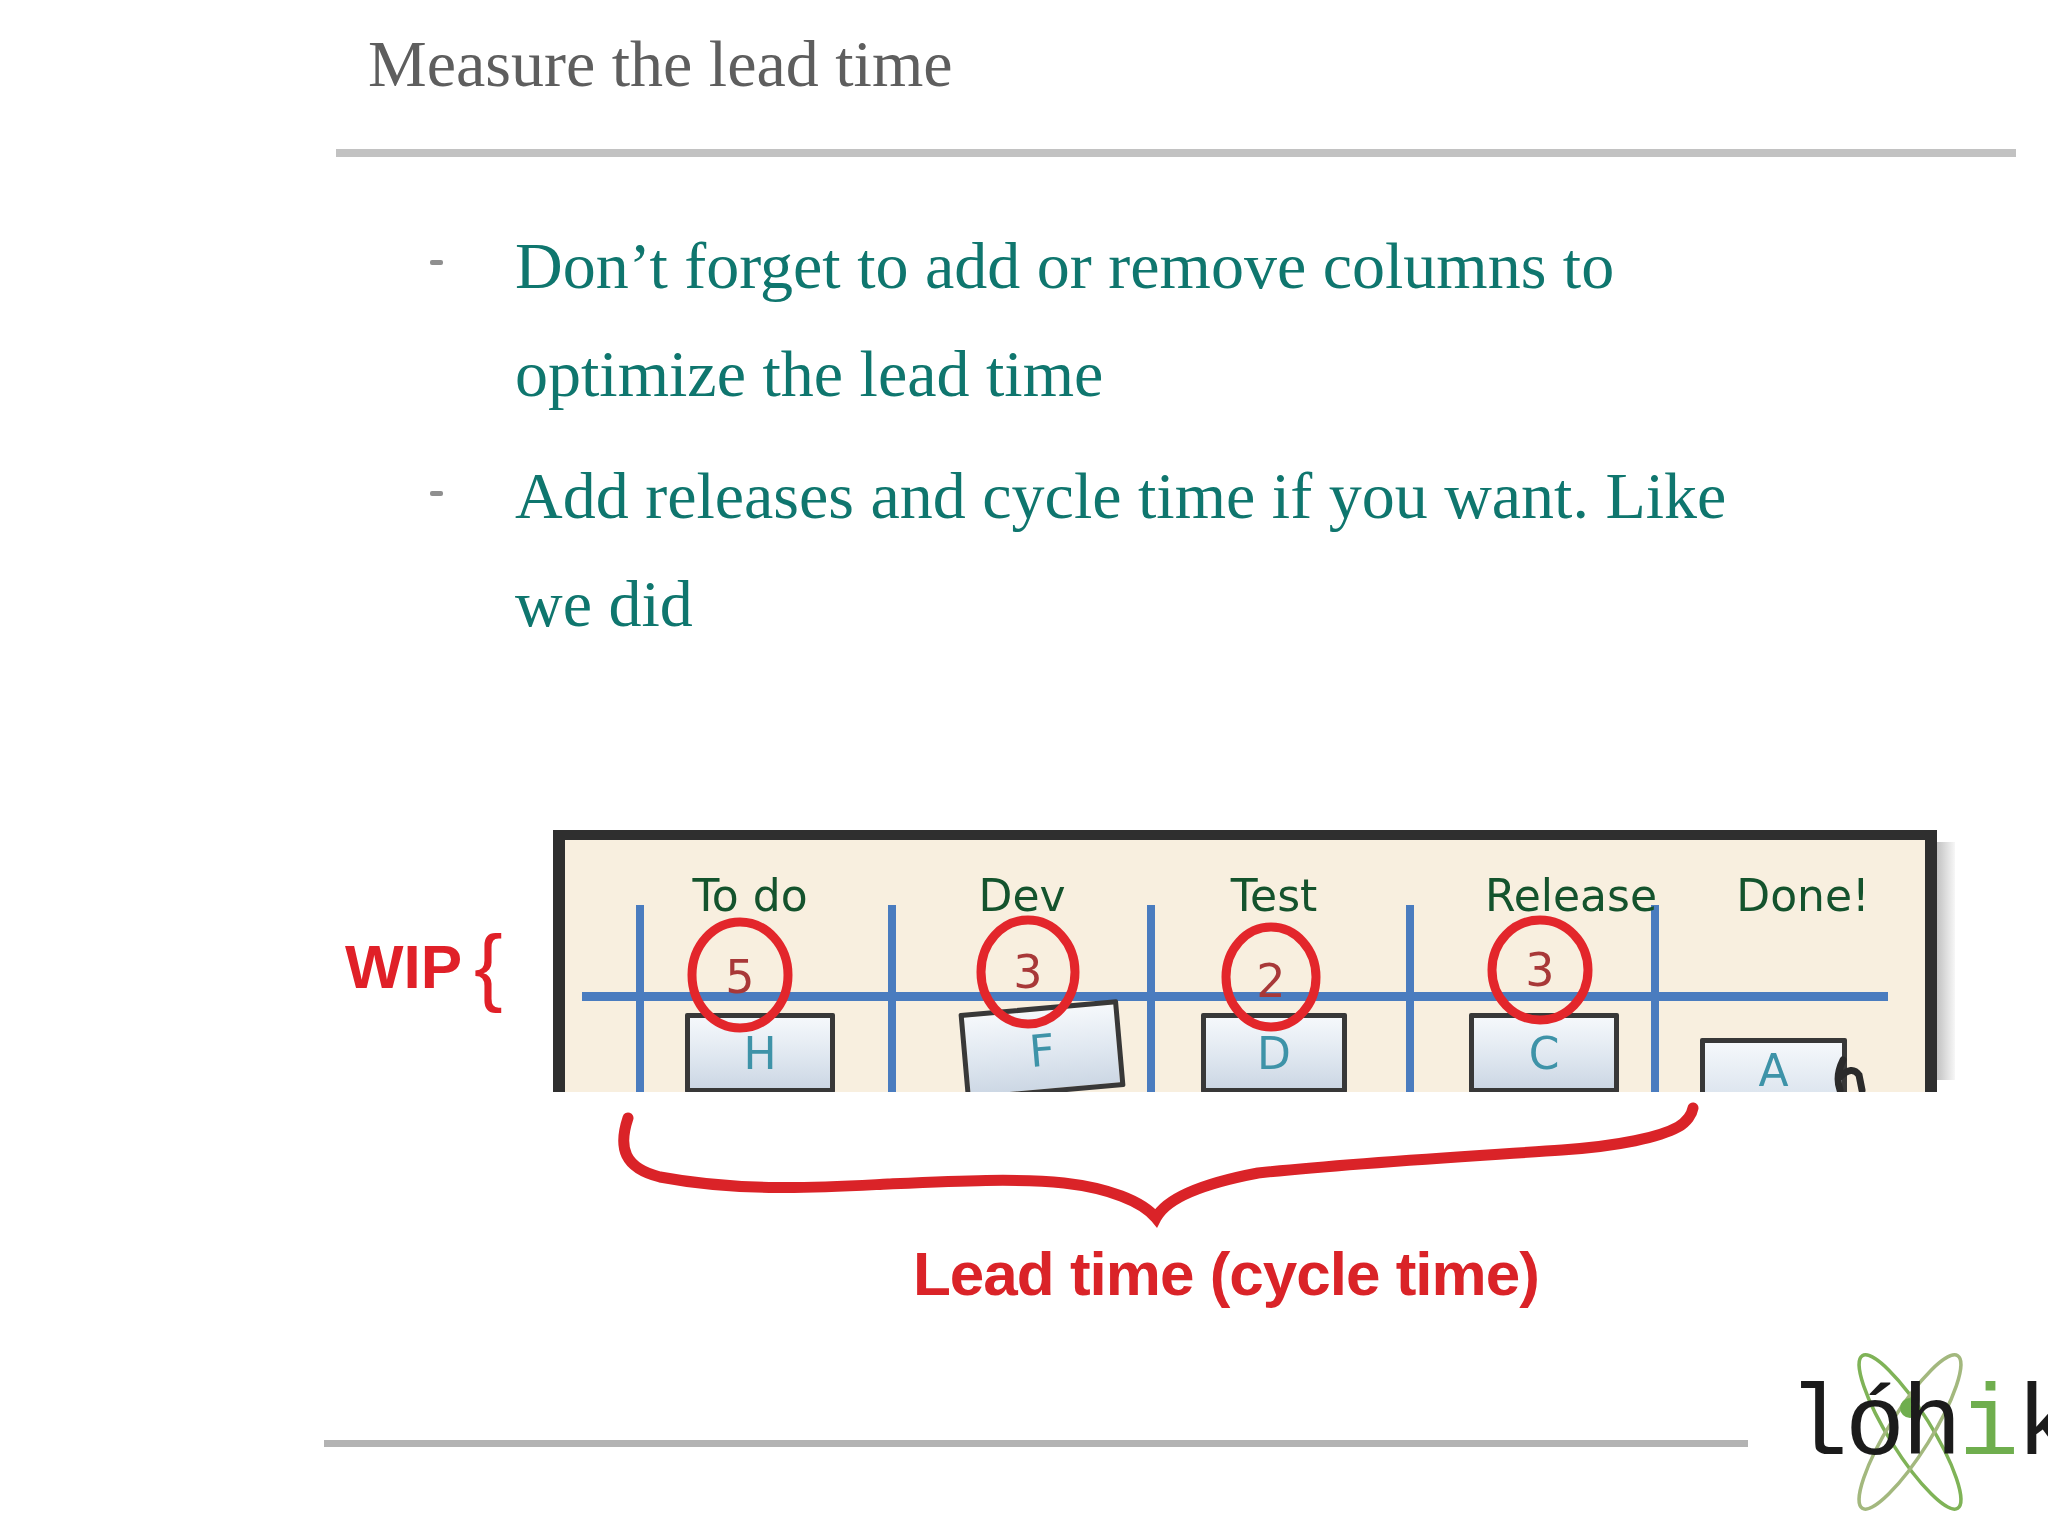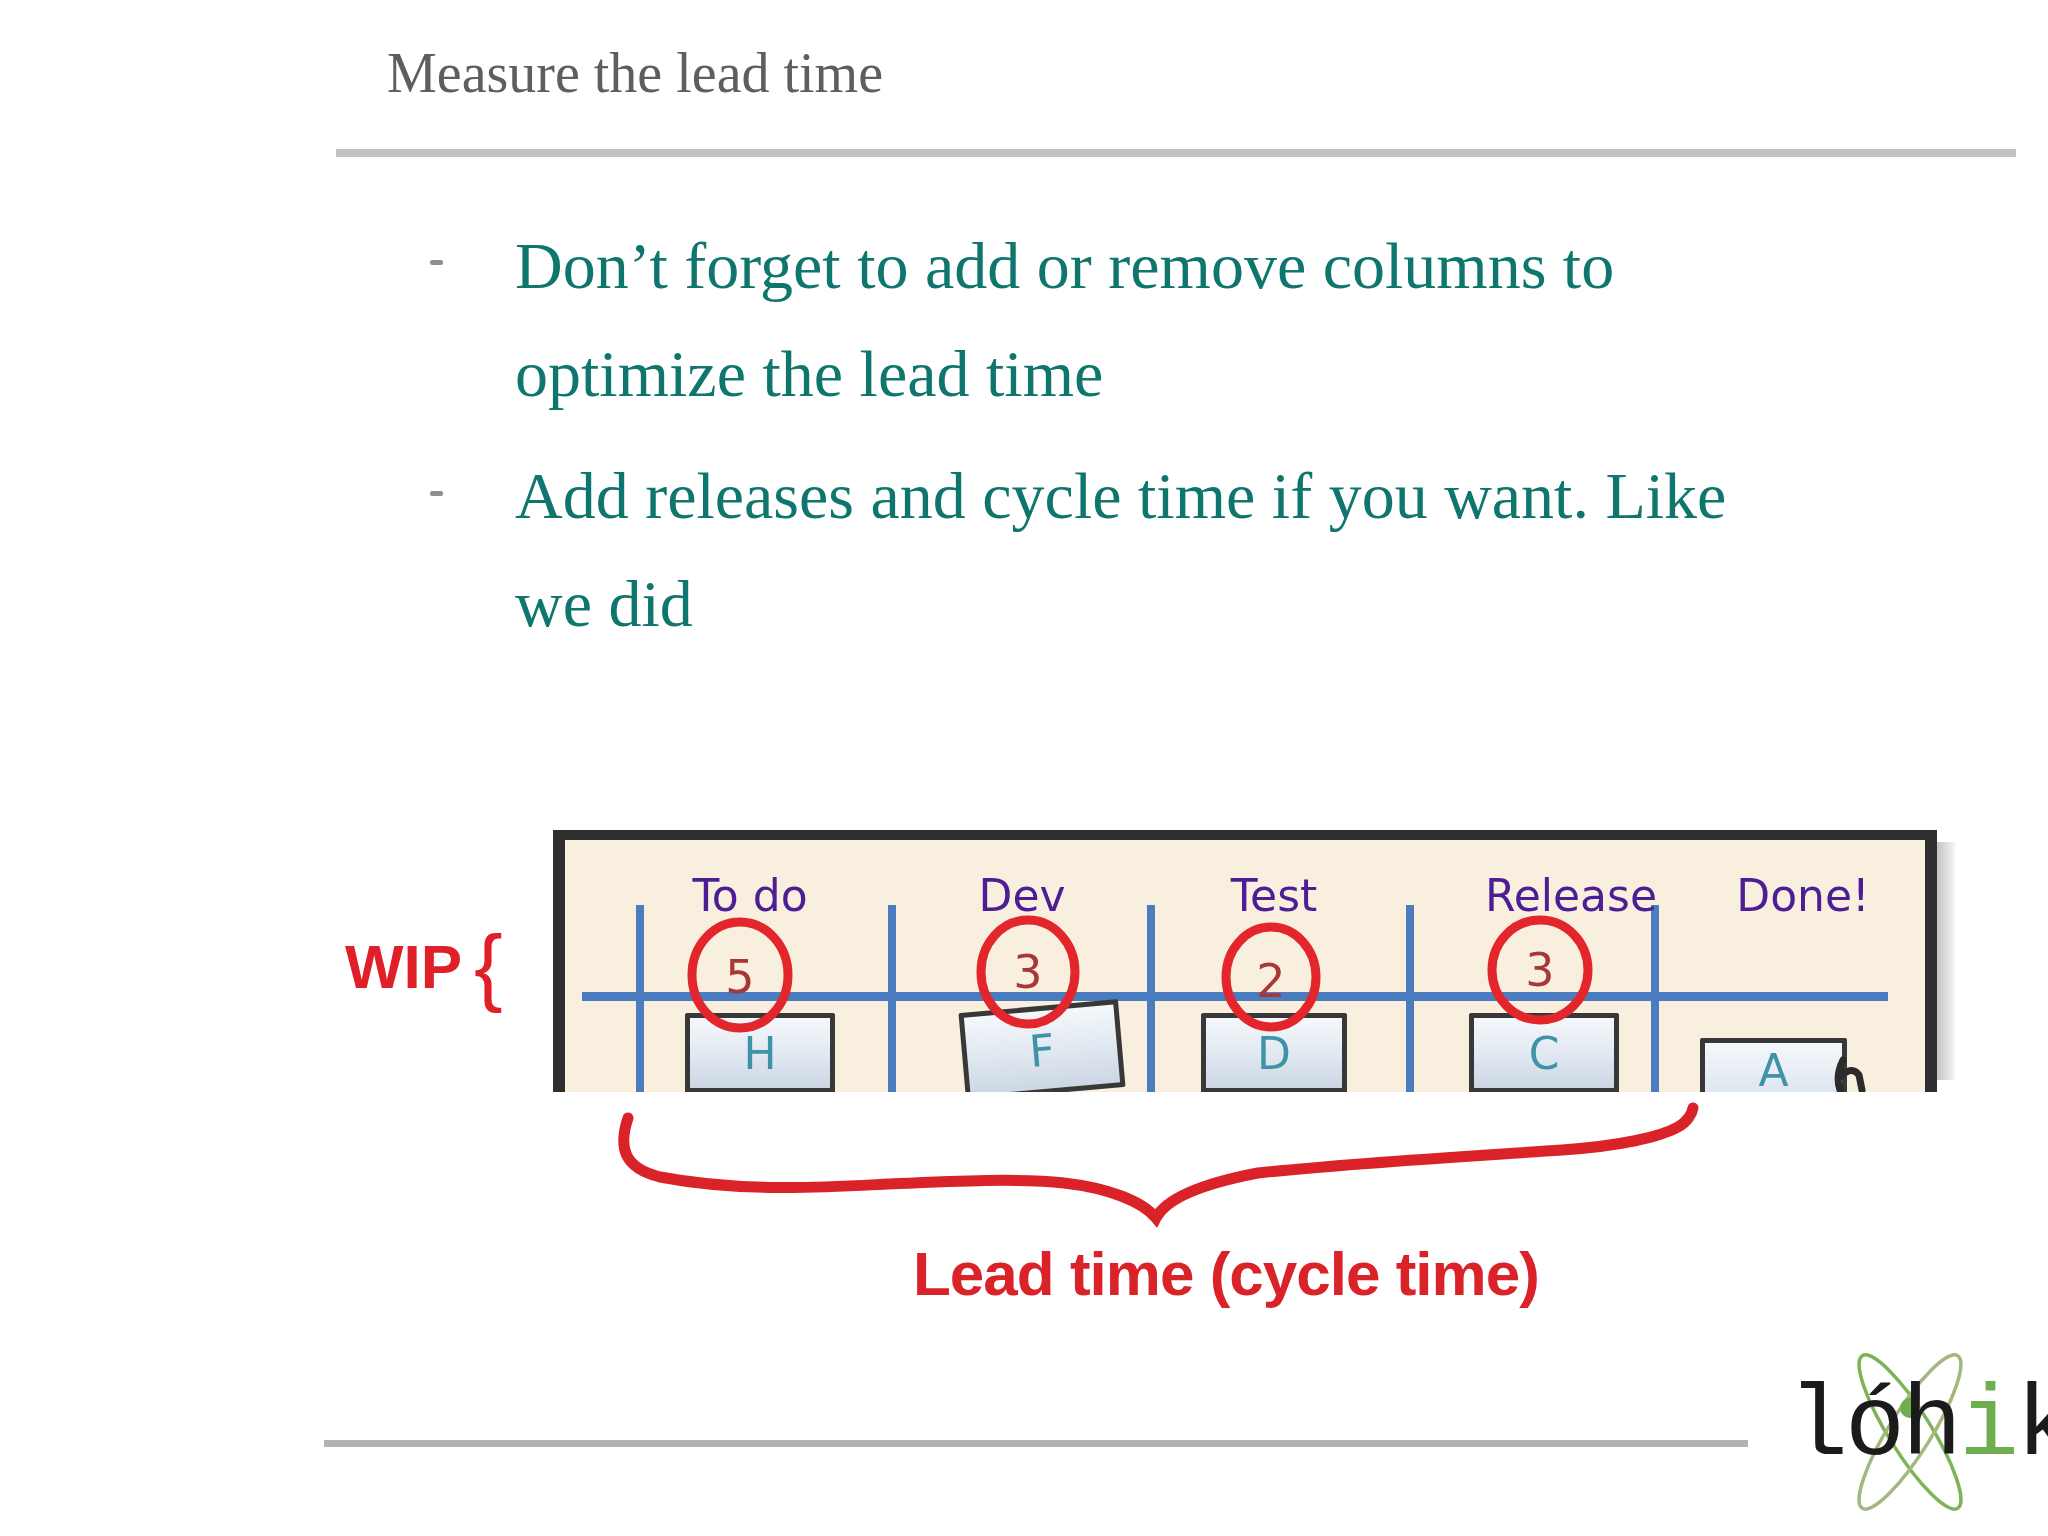--- a/index.html
+++ b/index.html
@@ -1,21 +1,21 @@
 <!DOCTYPE html>
 <html><head>
 <meta charset="utf-8">
 <style>
   html,body{margin:0;padding:0;background:#ffffff;}
   .canvas{position:relative;width:2048px;height:1536px;background:#ffffff;overflow:hidden;
           font-family:"Liberation Serif","DejaVu Serif",serif;}
   .abs{position:absolute;}
 
   
-  .title{left:368px;top:40px;font-size:56px;color:#5e5e5e;line-height:1.2;letter-spacing:0px;margin-left:19px;}
+  .title{left:368px;top:24px;font-size:66px;color:#5e5e5e;line-height:1.2;letter-spacing:0px;}
   .title-underline{left:336px;top:149px;width:1680px;height:8px;background:#c2c2c2;}
 
   
   .bullet{left:515px;width:1400px;font-size:66px;color:#0f766e;line-height:108px;}
   .bullet-1{top:212px;}
   .bullet-2{top:442px;}
   .dash{width:13px;height:5px;background:#8f8f8f;border-radius:2px;}
   .dash-1{left:430px;top:260px;}
   .dash-2{left:430px;top:491px;}
 
@@ -25,21 +25,21 @@
   .bb-top{left:0;top:0;width:1384px;height:10px;}
   .bb-left{left:0;top:0;width:12px;height:262px;}
   .bb-right{left:1372px;top:0;width:12px;height:262px;}
   .board-shadow{left:1937px;top:842px;width:18px;height:238px;
     background:linear-gradient(90deg,#c2c2c2 0%,#e2e2e2 60%,#f7f7f7 100%);}
 
   .v-line{width:8px;background:#4a7cbf;top:75px;height:187px;}
   .h-line{left:29px;top:162px;width:1306px;height:9px;background:#4a7cbf;}
 
   .col-header{top:40px;transform:translateX(-50%);font-family:"DejaVu Sans",sans-serif;
-    font-size:44px;color:#4c1d95;white-space:nowrap;}
+    font-size:44px;color:#14532d;white-space:nowrap;}
 
   .card{background:linear-gradient(180deg,#f5f8fb 0%,#dfe7f0 55%,#ccd7e4 100%);
     border:5px solid #383838;border-radius:2px;display:flex;align-items:center;justify-content:center;}
   .card-letter{font-family:"DejaVu Sans",sans-serif;font-size:44px;color:#3e93a8;}
   .card-H{left:132px;top:183px;width:140px;height:70px;}
   .card-F{left:409px;top:176px;width:150px;height:78px;transform:rotate(-5deg);}
   .card-D{left:648px;top:183px;width:136px;height:70px;}
   .card-C{left:916px;top:183px;width:140px;height:70px;}
   .card-A{left:1147px;top:208px;width:137px;height:84px;align-items:flex-start;}
   .card-A .card-letter{margin-top:2px;}

